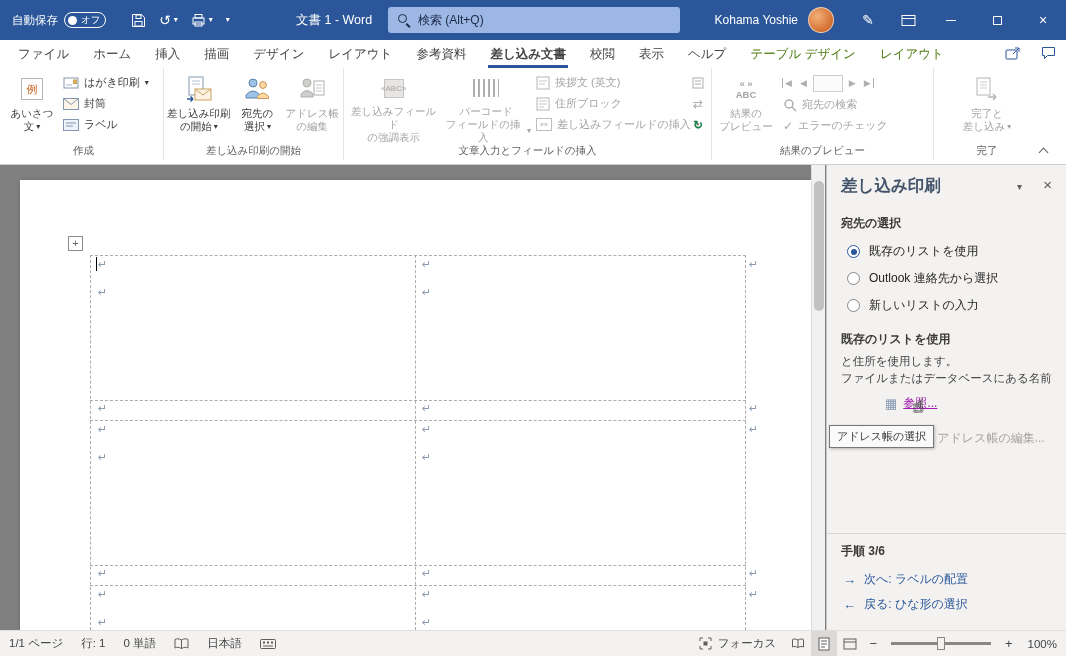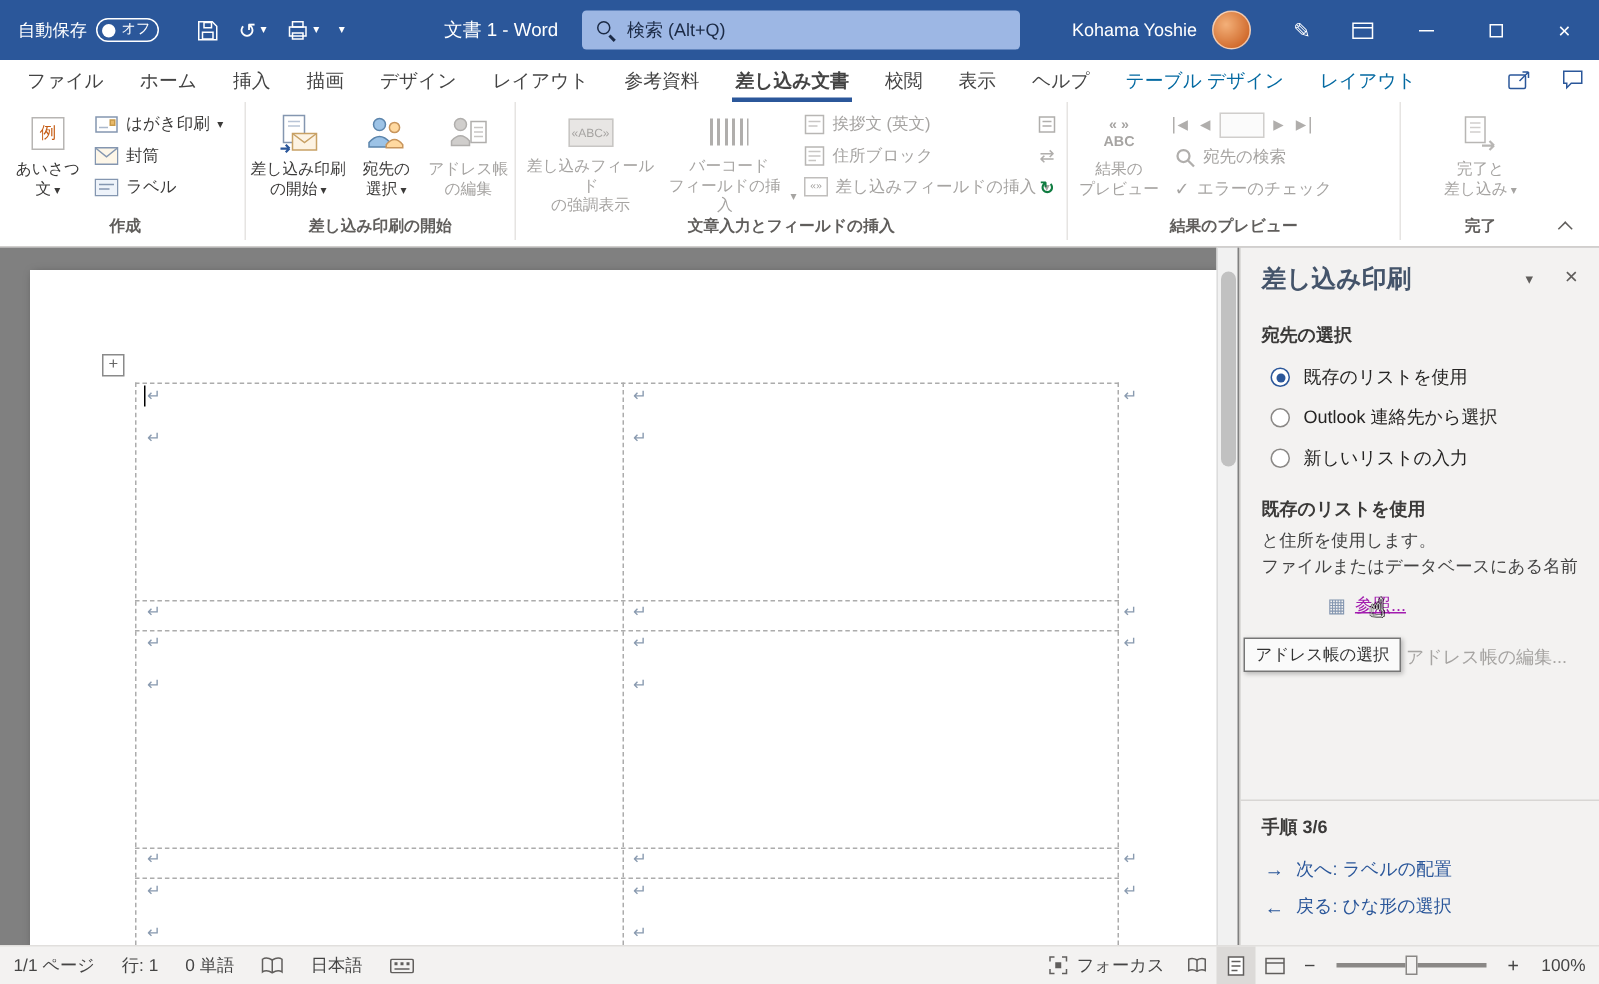--- a/index.html
+++ b/index.html
@@ -27,34 +27,34 @@
 .tbtool{width:40px;height:40px;display:flex;align-items:center;justify-content:center;}
 .winbtn{width:46px;height:40px;display:flex;align-items:center;justify-content:center;font-size:14px;}
 .min-glyph{width:10px;height:1px;background:#fff;display:inline-block;}
 .max-glyph{width:9px;height:9px;border:1px solid #fff;display:inline-block;}
 
 
 .tabrow{position:absolute;top:40px;left:0;width:1066px;height:28px;background:#fff;display:flex;align-items:stretch;padding-left:6px;}
 .tab{position:relative;display:flex;align-items:center;padding:0 12px;font-size:12.5px;color:#444;white-space:nowrap;}
 .tab.active{font-weight:bold;}
 .tab.active::after{content:'';position:absolute;left:10px;right:10px;bottom:0;height:3px;background:#2b579a;}
-.tab.ctx{color:#0369a1;}
+.tab.ctx{color:#4d7c0f;}
 .tabrow-right{position:absolute;right:10px;top:40px;height:28px;display:flex;align-items:center;gap:20px;}
 
 
 .ribbon{position:absolute;top:68px;left:0;width:1066px;height:97px;background:#fff;border-bottom:1px solid #d1cfcd;}
 .rgroup{position:absolute;top:0;height:92px;border-right:1px solid #e6e4e2;}
-.glabel{position:absolute;bottom:2px;left:0;right:0;text-align:center;font-size:10.5px;color:#605e5c;white-space:nowrap;font-weight:bold;}
+.glabel{position:absolute;bottom:2px;left:0;right:0;text-align:center;font-size:10.5px;color:#605e5c;white-space:nowrap;}
 .big-btn{display:flex;flex-direction:column;align-items:center;padding-top:3px;height:74px;border-radius:2px;text-align:center;font-size:10.5px;line-height:13px;color:#3b3a39;}
 .big-btn .bicon{height:32px;display:flex;align-items:center;justify-content:center;margin-bottom:2px;}
 .l2{display:flex;align-items:center;gap:2px;justify-content:center;}
 .small-btn{display:flex;align-items:center;gap:5px;height:21px;padding:0 5px;font-size:11px;color:#3b3a39;border-radius:2px;white-space:nowrap;}
 .disabled{color:#a6a4a2 !important;}
 .rei{width:22px;height:22px;border:1px solid #b7b5b3;color:#c55a11;font-size:11px;display:flex;align-items:center;justify-content:center;background:#fff;}
-.hl-ic{width:30px;height:19px;background:#e8e6e4;border:1px solid #c8c6c4;color:#a6a4a2;font-size:8px;display:flex;align-items:center;justify-content:center;}
+.hl-ic{width:20px;height:19px;background:#e8e6e4;border:1px solid #c8c6c4;color:#a6a4a2;font-size:8px;display:flex;align-items:center;justify-content:center;}
 .bc-ic{width:26px;height:18px;background:repeating-linear-gradient(90deg,#b0aeac 0 2px,transparent 2px 5px);}
 .mf-ic{width:16px;height:13px;border:1px solid #c0bebc;font-size:7px;color:#a6a4a2;display:flex;align-items:center;justify-content:center;flex:none;}
 .prev-ic{display:flex;flex-direction:column;align-items:center;color:#a6a4a2;font-size:9.5px;line-height:11px;font-weight:bold;}
 .nav-row{display:flex;align-items:center;gap:4px;height:22px;padding:0 4px;}
 .navb{color:#b0aeac;font-size:9px;padding:0 2px;}
 .navb.first{border-left:1.5px solid #b0aeac;}
 .navb.last{border-right:1.5px solid #b0aeac;}
 .rec-box{width:30px;height:17px;background:#fbfbfb;border:1px solid #d0cecc;}
 .g2-flex,.g3-flex,.g4-flex{display:flex;align-items:flex-start;padding:2px 2px 0 2px;}
 .g-col{display:flex;flex-direction:column;justify-content:flex-start;padding-top:2px;}

